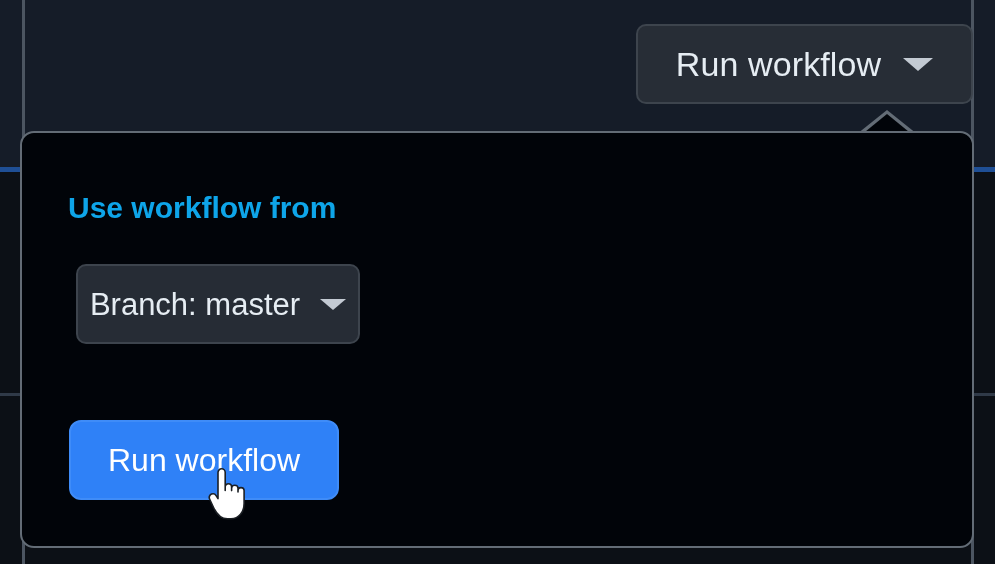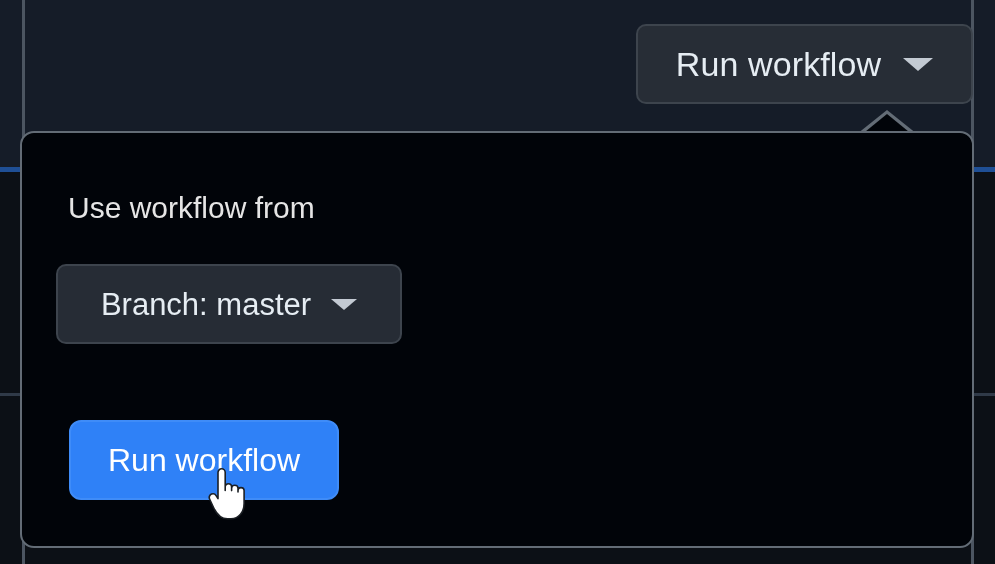--- a/index.html
+++ b/index.html
@@ -137,33 +137,33 @@
     height: 0;
     border-left: 27px solid transparent;
     border-right: 27px solid transparent;
     border-bottom: 22px solid #010409;
   }
 
   .popover-title {
     position: absolute;
     left: 46px;
     top: 60px;
-    color: #e5e5e5;
+    color: #0ea5e9;
     font-size: 30px;
-    font-weight: normal;
+    font-weight: bold;
     line-height: 1;
     white-space: nowrap;
   }
 
   
   .branch-select {
     position: absolute;
-    left: 34px;
+    left: 54px;
     top: 131px;
-    width: 346px;
+    width: 284px;
     height: 80px;
     box-sizing: border-box;
     background: #262c35;
     border: 2px solid #3d444d;
     border-radius: 10px;
     display: flex;
     align-items: center;
     justify-content: center;
     gap: 20px;
     cursor: pointer;

